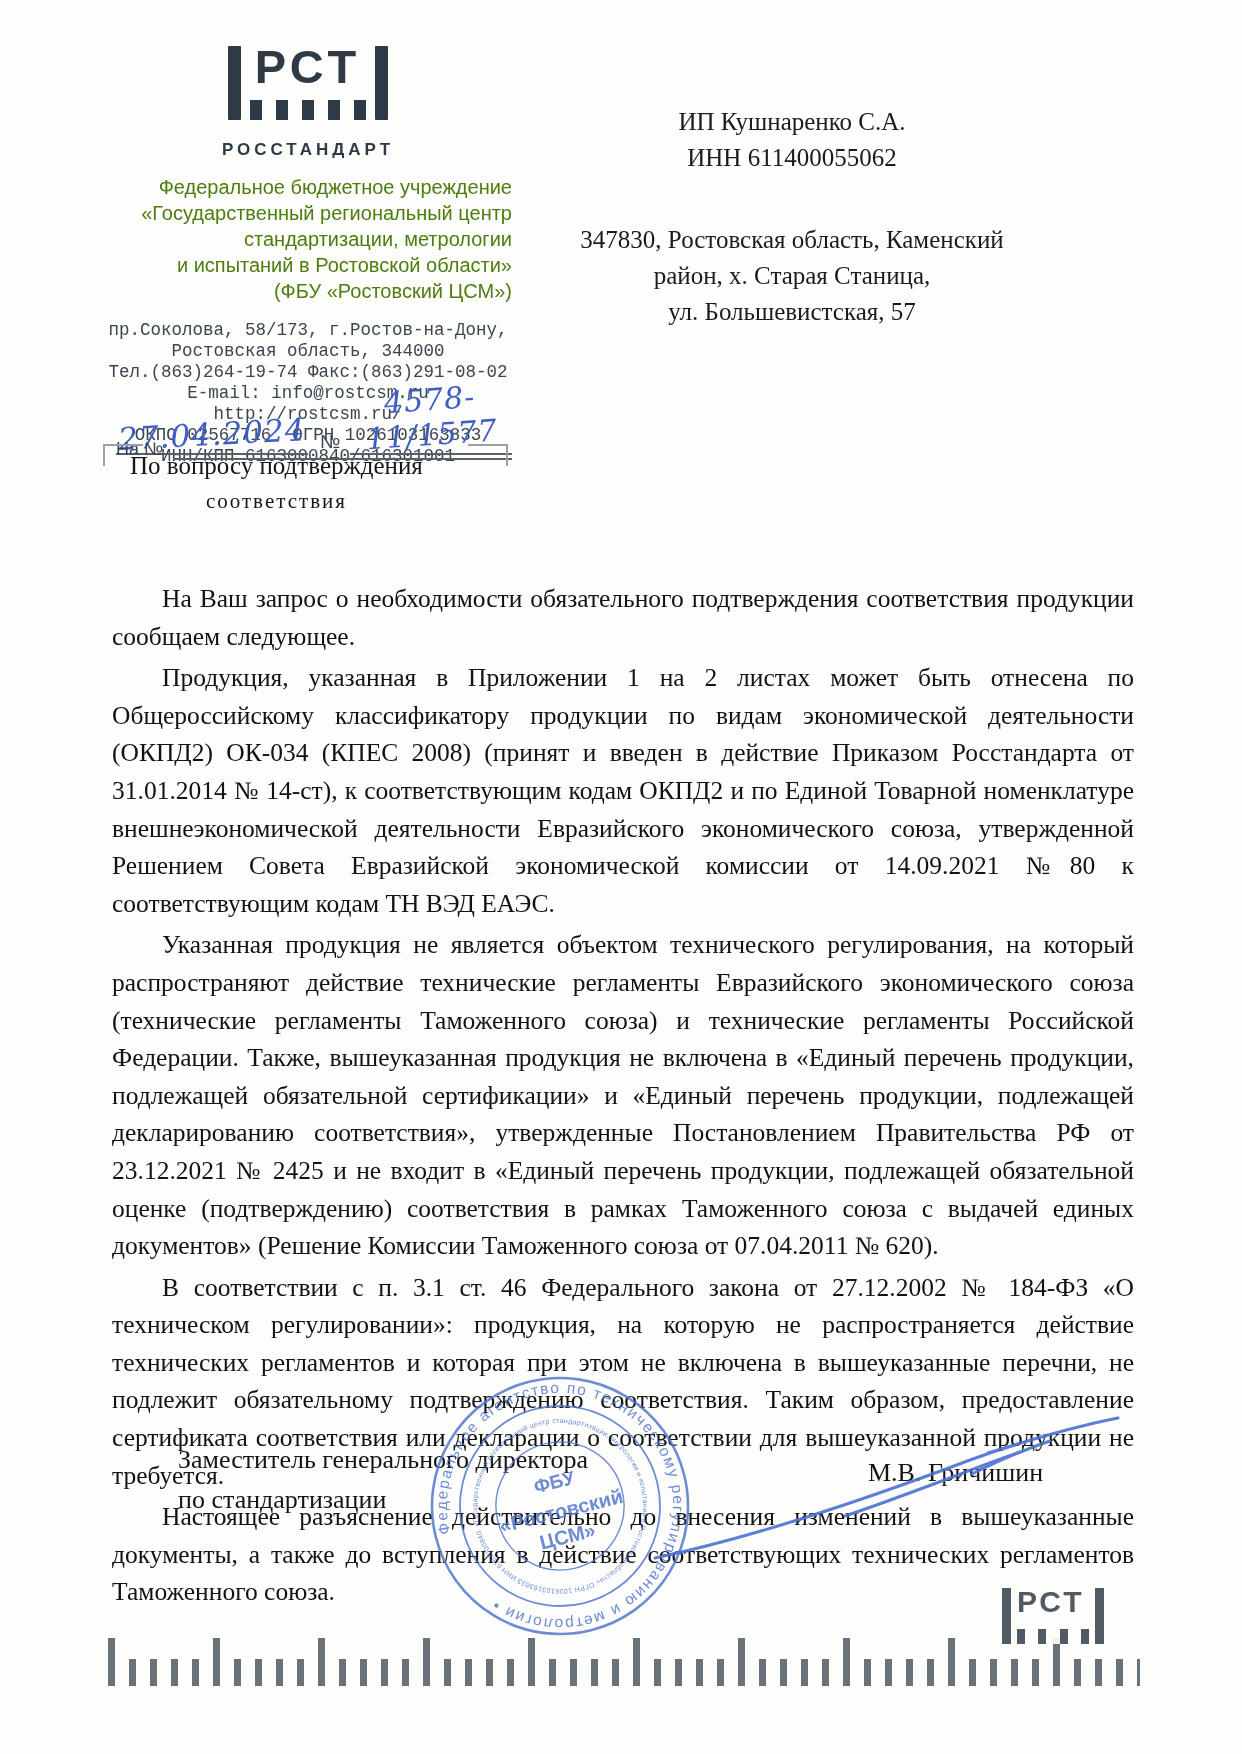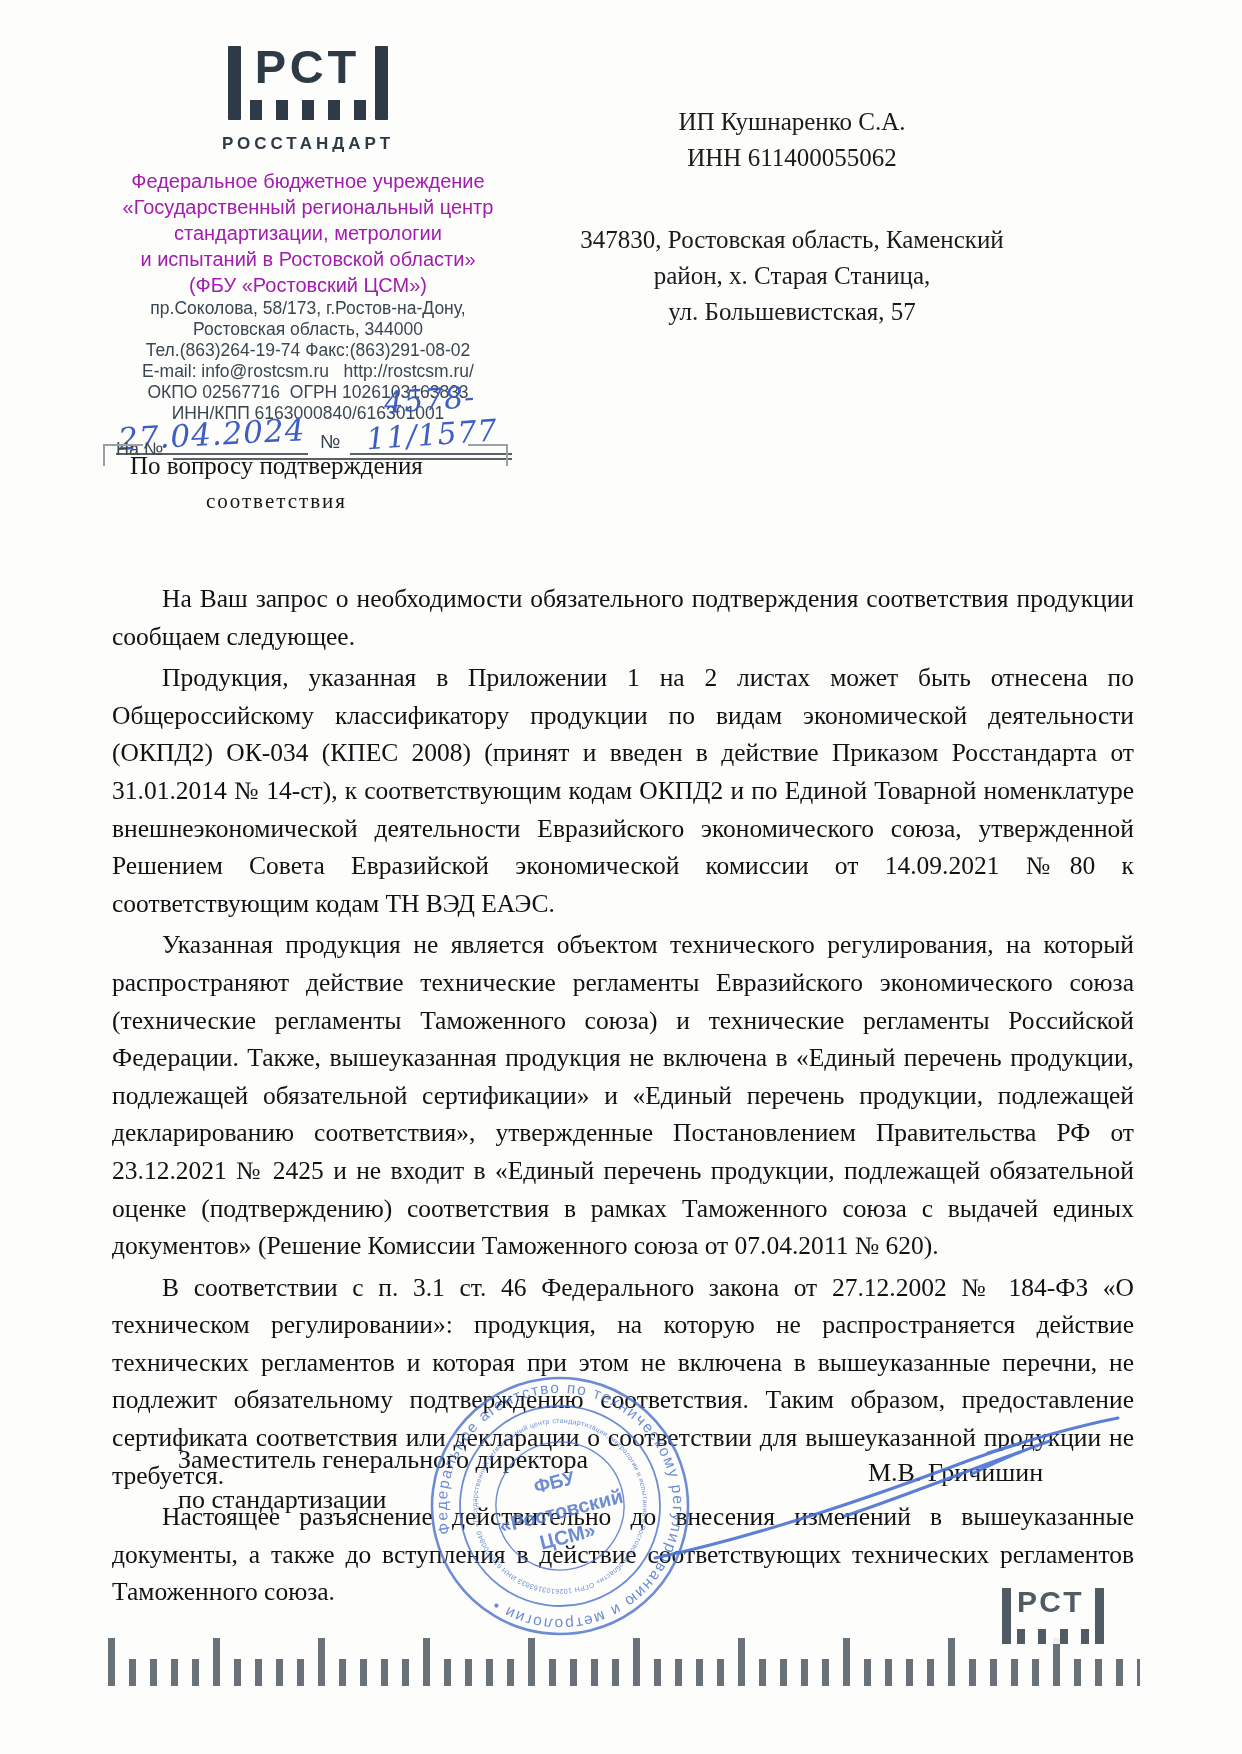--- a/index.html
+++ b/index.html
@@ -9,24 +9,24 @@
   
   .letterhead{position:absolute;left:104px;top:46px;width:408px;text-align:center;color:#3a4650;}
   .rst-logo{display:inline-flex;align-items:stretch;gap:9px;height:74px;}
   .rst-logo .vbar{width:13px;background:#2e3a45;border-radius:1px;}
   .rst-logo .mid{display:flex;flex-direction:column;justify-content:space-between;}
   .rst-logo .letters{font-family:"Liberation Sans",sans-serif;font-weight:bold;
         font-size:47px;line-height:42px;letter-spacing:5px;color:#2e3a45;}
   .ticks{display:flex;justify-content:space-between;}
   .rst-logo .ticks{width:116px;margin:0 auto;}
   .rst-logo .ticks i{display:block;width:12px;height:20px;background:#2e3a45;}
-  .brand{margin-top:10px;font-family:"Liberation Sans",sans-serif;font-weight:bold;
+  .brand{margin-top:16px;font-family:"Liberation Sans",sans-serif;font-weight:bold;
         font-size:17px;letter-spacing:4px;color:#2e3a45;}
-  .org{margin-top:14px;font-family:"Liberation Sans",sans-serif;font-size:20px;line-height:26px;color:#a21caf;}
-  .contact{margin-top:0;font-family:Liberation Sans, sans-serif;font-size:17.5px;line-height:21px;color:#3a4650;}
+  .org{margin-top:14px;font-family:"Liberation Sans",sans-serif;font-size:20px;line-height:26px;color:#4d7c0f;text-align:right;}
+  .contact{margin-top:16px;font-family:Liberation Mono, monospace;font-size:17.5px;line-height:21px;color:#3a4650;}
   .contact div{white-space:pre-wrap;}
 
   
   .ref-row{position:absolute;left:116px;top:382px;width:396px;display:flex;align-items:flex-end;}
   .u-line{border-bottom:2px solid #5a6066;}
   .script{font-family:"DejaVu Serif",serif;font-style:italic;color:#3f5ec4;letter-spacing:1px;}
   .date-cell{width:192px;text-align:center;padding-bottom:1px;}
   .date-cell .script{display:inline-block;font-size:31px;transform:rotate(-3deg);}
   .no-label{font-family:"Liberation Sans",sans-serif;font-size:19px;color:#3a4650;margin:0 10px 2px 12px;}
   .num-cell{flex:1;text-align:center;padding-bottom:1px;}

